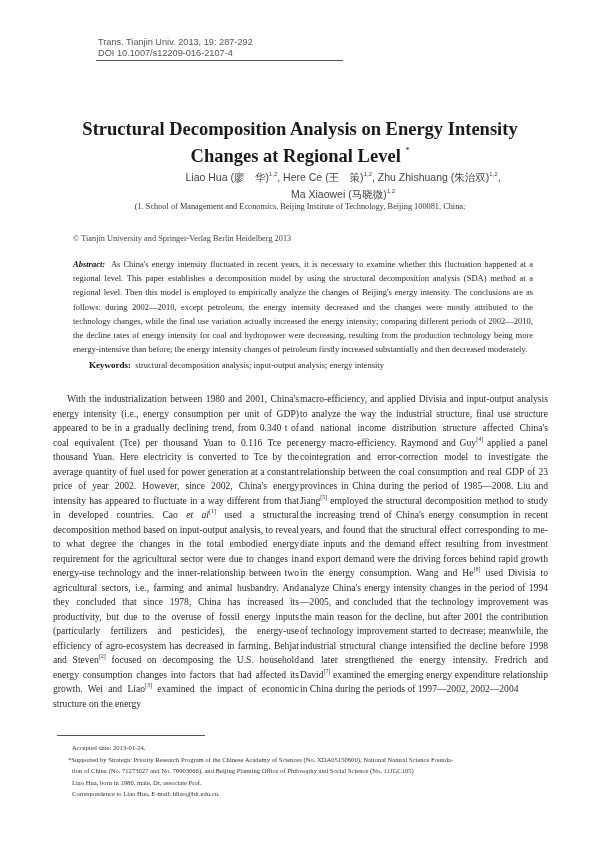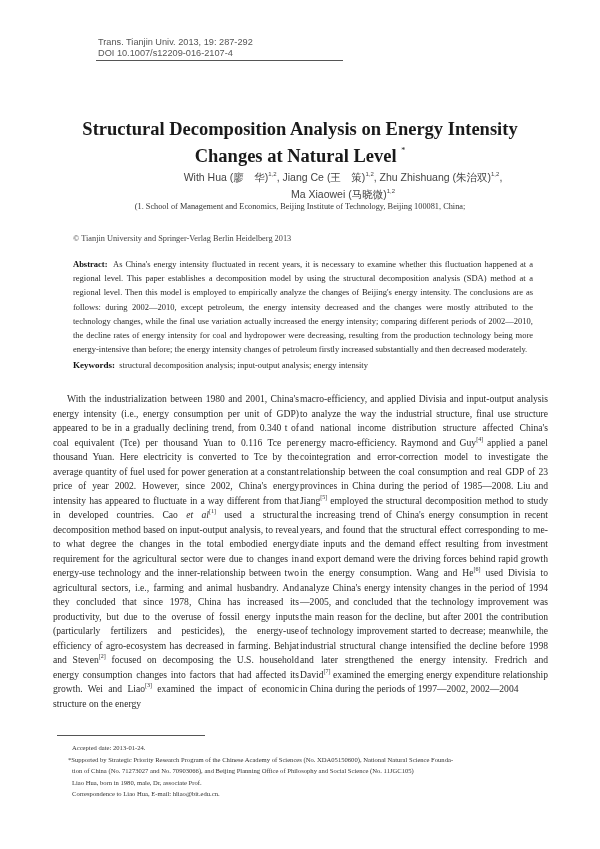--- a/index.html
+++ b/index.html
@@ -14,23 +14,23 @@
   .title sup { font-size: 8px; vertical-align: 9px; font-weight: normal; }
 
   .authors { position: absolute; left: 0; width: 600px; top: 167px; text-align: center; font-size: 10.5px; line-height: 14px; color: #444; }
   .authors sup { font-size: 6px; vertical-align: 5px; }
 
   .affil { position: absolute; left: 0; width: 600px; top: 200px; text-align: center; font-size: 8.3px; line-height: 14.5px; color: #333; }
 
   .copyright { position: absolute; left: 73px; top: 234px; font-size: 8.3px; color: #444; text-align: right; }
 
   .abstract { position: absolute; left: 73px; top: 257px; width: 460px; font-size: 8.5px; line-height: 14.2px; text-align: justify; color: #2a2a2a; }
-  .abstract b { font-weight: bold; color: #111; }
+  .abstract b { font-weight: bold; color: #111; font-style: italic; }
   .keywords { position: absolute; left: 73px; top: 360px; width: 460px; font-size: 8.5px; color: #2a2a2a; }
-  .keywords b { font-weight: bold; font-size: 9px; color: #111; }
+  .keywords b { font-weight: bold; font-size: 9px; color: #111; margin-left: 16px; }
 
   .col { position: absolute; top: 392px; width: 246px; font-size: 9.6px; line-height: 14.5px; text-align: justify; color: #2a2a2a; hyphens: manual; }
   .col.left { left: 53px; text-indent: 14px; }
   .col.right { left: 300px; width: 248px; }
   .col sup { font-size: 6px; vertical-align: 5px; line-height: 0; }
   .col i { font-style: italic; }
 
   .fn-rule { position: absolute; left: 57px; top: 735px; width: 148px; height: 0; border-top: 0.8px solid #555; }
   .footnotes { position: absolute; left: 72px; top: 742px; width: 475px; font-size: 6.6px; line-height: 11.6px; color: #333; }
   .footnotes .line { white-space: nowrap; }
@@ -39,28 +39,28 @@
 <body>
 
 <div class="running-head sans">
   <div>Trans. Tianjin Univ. 2013, 19: 287-292</div>
   <div>DOI 10.1007/s12209-016-2107-4</div>
   <div class="rule"></div>
 </div>
 
 <div class="title serif">
   <div>Structural Decomposition Analysis on Energy Intensity</div>
-  <div><span>Changes at Natural Level</span>&nbsp;<sup>*</sup></div>
+  <div><span>Changes at Regional Level</span>&nbsp;<sup>*</sup></div>
 </div>
 
 <div class="authors sans">
   <div>
-    <span>With Hua</span>
+    <span>Liao Hua</span>
     <span>(廖　华)</span><sup>1,2</sup>,
-    <span>Jiang Ce</span>
+    <span>Here Ce</span>
     <span>(王　策)</span><sup>1,2</sup>,
     <span>Zhu Zhishuang</span>
     <span>(朱治双)</span><sup>1,2</sup>,
   </div>
   <div>
     <span>Ma Xiaowei</span>
     <span>(马晓微)</span><sup>1,2</sup>
   </div>
 </div>
 

